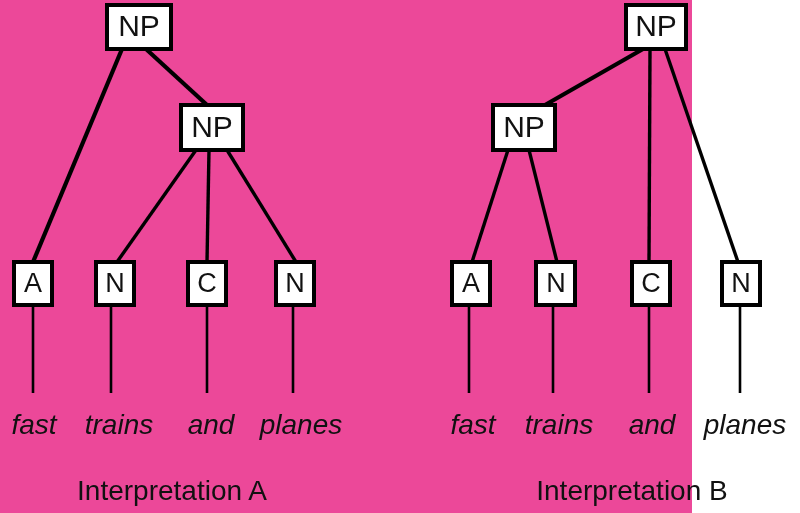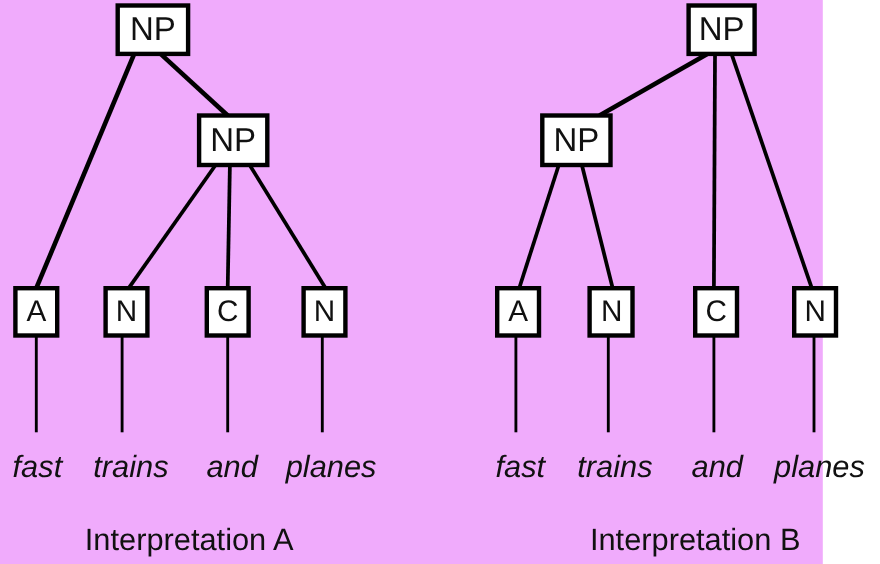--- a/index.html
+++ b/index.html
@@ -8,23 +8,23 @@
     background: #ffffff;
   }
   body {
     width: 800px;
     height: 513px;
     overflow: hidden;
     font-family: "Liberation Sans", sans-serif;
   }
   #canvas {
     position: relative;
-    width: 748px;
+    width: 692px;
     height: 513px;
-    background: #f0abfc;
+    background: #ec4899;
   }
   svg.tree-layer {
     position: absolute;
     left: 0;
     top: 0;
     width: 800px;
     height: 513px;
   }
   .node-box {
     fill: #ffffff;

